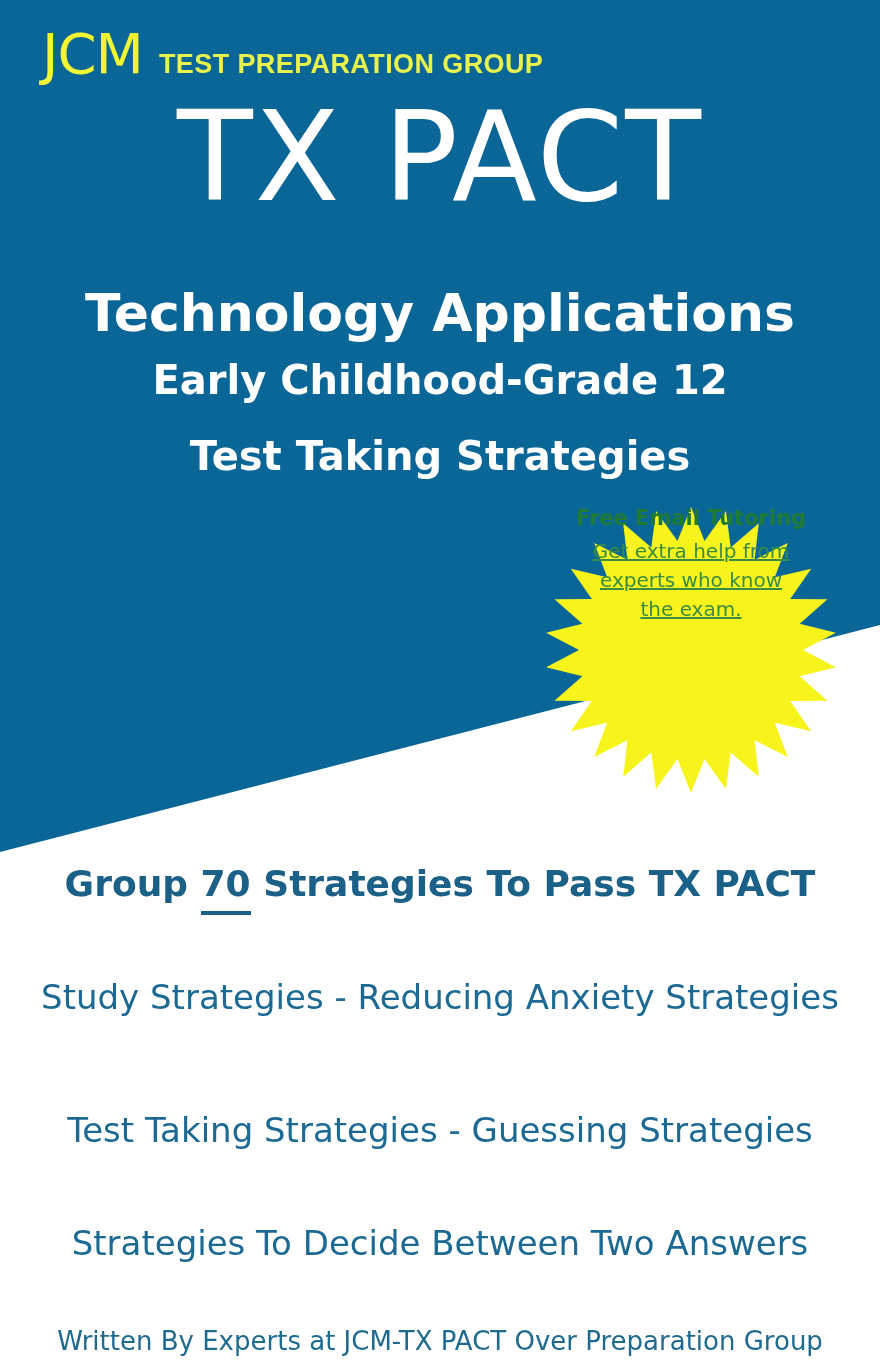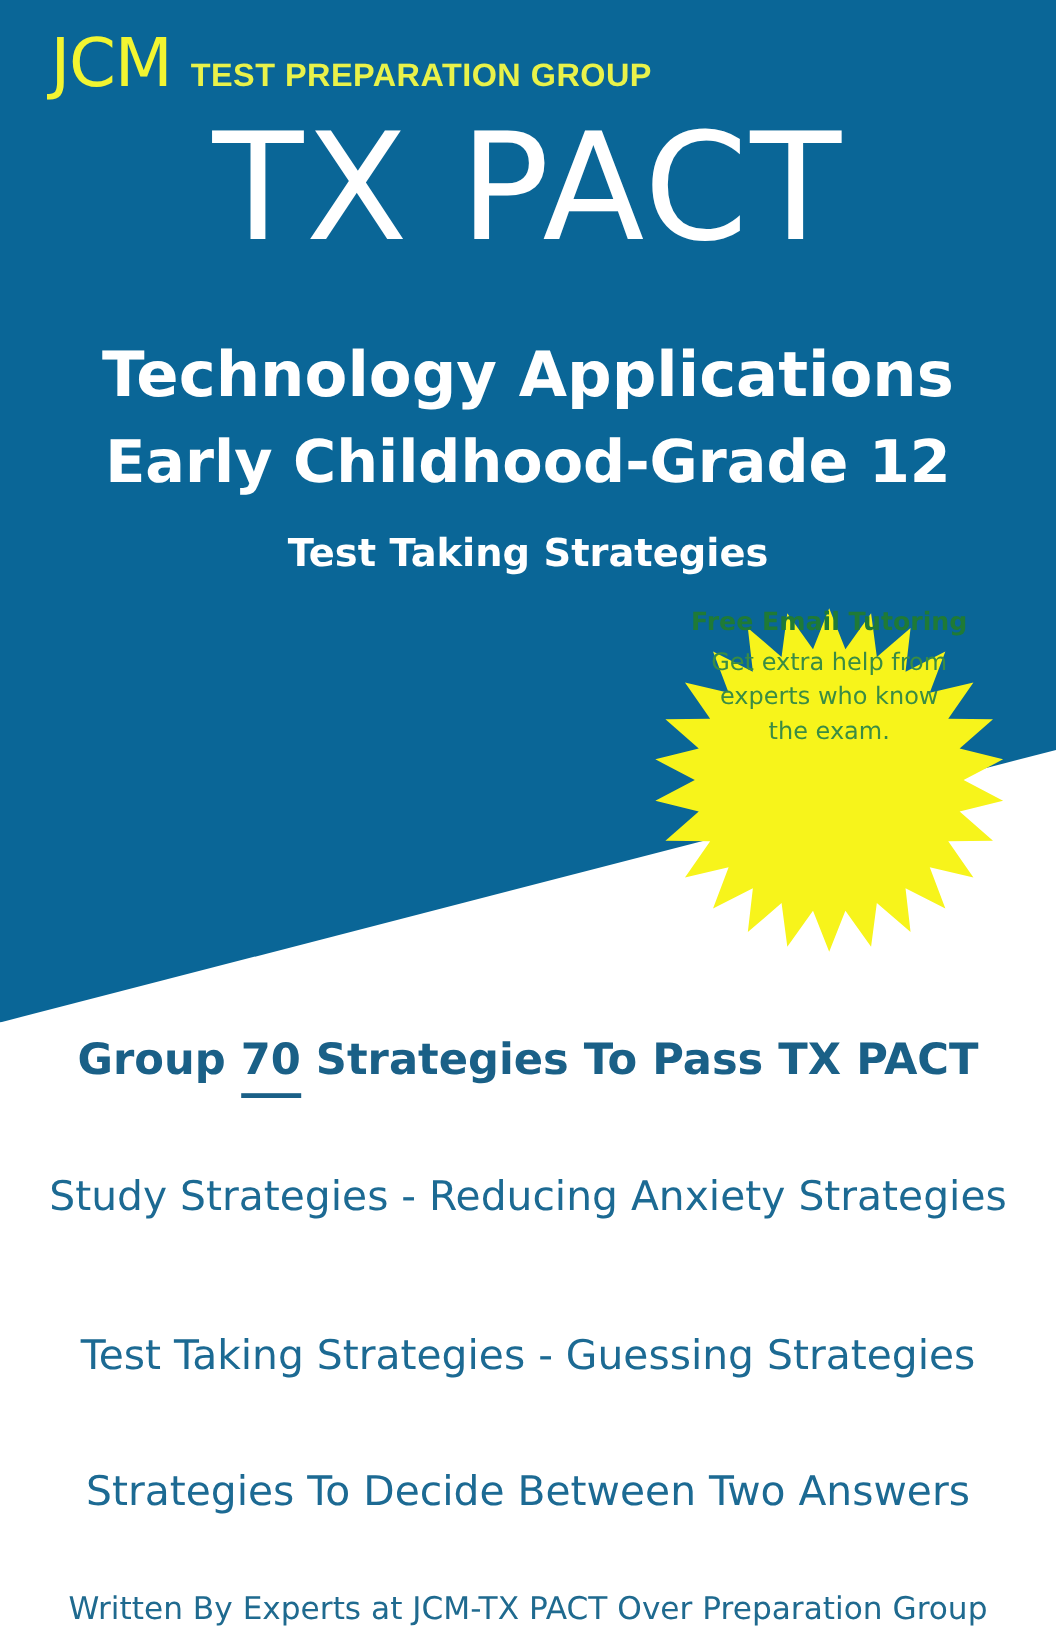--- a/index.html
+++ b/index.html
@@ -79,22 +79,22 @@
   }
   .subtitle-line {
     font-family:"DejaVu Sans", sans-serif;
     font-weight:700;
     letter-spacing:0px;
     line-height:1.30;
     color:#ffffff;
     margin-top:32px;
   }
   .sub-1 { font-size:52px; }
-  .sub-2 { font-size:49px; margin-top:6px; }
-  .sub-3 { font-size:32px; margin-top:24px; }
+  .sub-2 { font-size:40px; margin-top:6px; }
+  .sub-3 { font-size:40px; margin-top:24px; }
 
   
   #starburst {
     position:absolute;
     left:543px; top:506px;
     width:296px; height:288px;
   }
   #starburst svg { display:block; width:296px; height:288px; }
 
   #burst-text {
@@ -117,20 +117,21 @@
     white-space:nowrap;
     margin-bottom:6px;
   }
   .burst-body {
     font-family:"DejaVu Sans", sans-serif;
     font-size:20px;
     font-weight:400;
     color:#3a8c44;
     line-height:1.45;
     white-space:nowrap;
+    text-decoration:underline;
   }
 
   
   #bullets {
     position:absolute;
     left:0; top:862px;
     width:880px;
     text-align:center;
   }
   .bullet-line {

